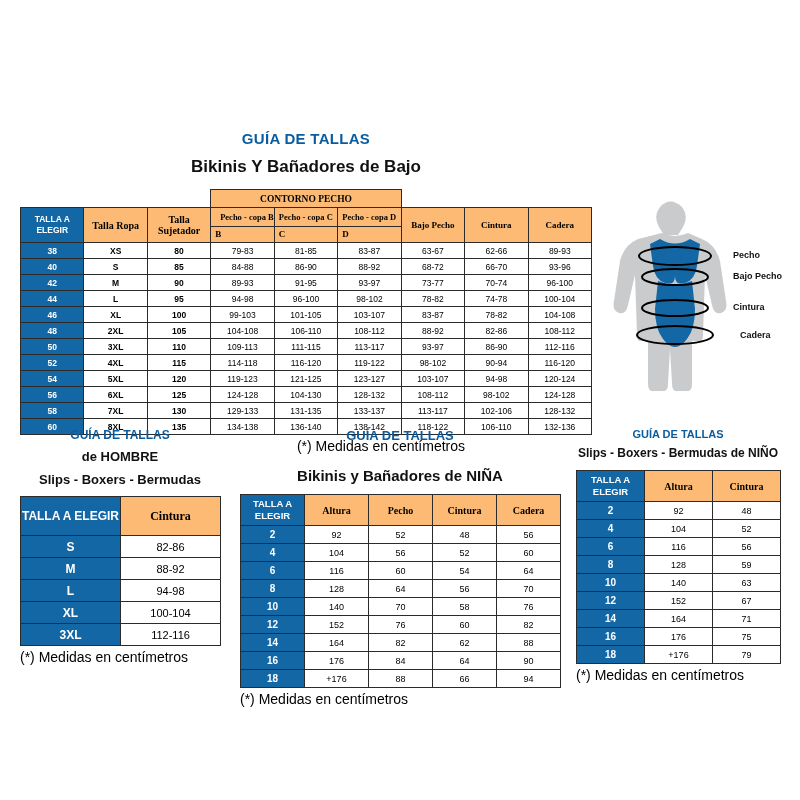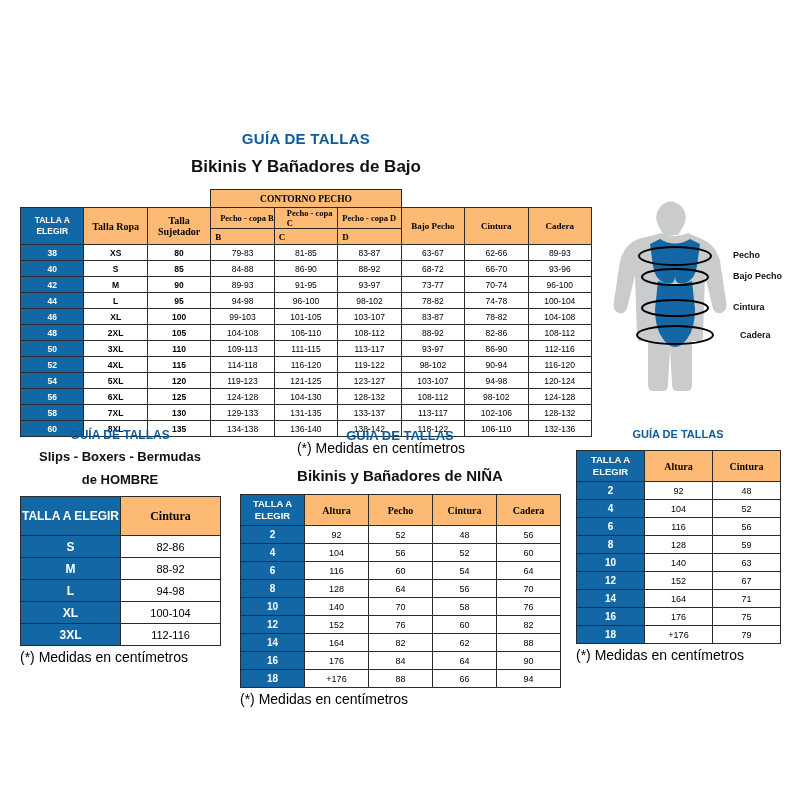--- a/index.html
+++ b/index.html
@@ -146,21 +146,21 @@
         <td class="hdr-white" colspan="3" style="height:17px;font-size:9.5px">CONTORNO PECHO</td>
         <td style="border:none;background:#fff"></td>
         <td style="border:none;background:#fff"></td>
         <td style="border:none;background:#fff"></td>
       </tr>
       <tr>
         <td class="hdr-blue" rowspan="2" style="height:34px;line-height:11px">TALLA A ELEGIR</td>
         <td class="hdr-white" rowspan="2" style="font-size:10px">Talla Ropa</td>
         <td class="hdr-white" rowspan="2" style="font-size:10px;line-height:11px">Talla Sujetador</td>
         <td class="hdr-white" style="height:17px;font-size:8.5px;text-align:right;padding-left:4px">Pecho - copa B</td>
-        <td class="hdr-white" style="height:17px;font-size:8.5px;text-align:left;padding-left:12px">Pecho - copa C</td>
+        <td class="hdr-white" style="height:17px;font-size:8.5px;text-align:left;padding-left:4px">Pecho - copa C</td>
         <td class="hdr-white" style="height:17px;font-size:8.5px;text-align:left;padding-left:4px">Pecho - copa D</td>
         <td class="hdr-white" rowspan="2" style="font-size:9px">Bajo Pecho</td>
         <td class="hdr-white" rowspan="2" style="font-size:9px">Cintura</td>
         <td class="hdr-white" rowspan="2" style="font-size:9px">Cadera</td>
       </tr>
       <tr>
         <td class="hdr-white" style="height:15px;font-size:9px;text-align:left;padding-left:4px">B</td>
         <td class="hdr-white" style="height:15px;font-size:9px;text-align:left;padding-left:4px">C</td>
         <td class="hdr-white" style="height:15px;font-size:9px;text-align:left;padding-left:4px">D</td>
       </tr>
@@ -299,22 +299,22 @@
           <td class="small">132-136</td>
         </tr>
       </tbody>
   </table>
 
   <div class="note" style="text-align:center;margin-left:150px">(*) Medidas en centímetros</div>
 </div>
 
 <div id="men-block">
   <div class="guide-title">GUÍA DE TALLAS</div>
+  <div class="sub-title">de HOMBRE</div>
   <div class="sub-title">Slips - Boxers - Bermudas</div>
-  <div class="sub-title">de HOMBRE</div>
 
   <table class="tbl" id="men-table">
     <colgroup>
         <col style="width:100px">
         <col style="width:100px">
       </colgroup>
     <tbody>
       <tr>
         <td class="hdr-blue" style="height:38px;line-height:14px;font-size:12px">TALLA A ELEGIR</td>
         <td class="hdr-white" style="height:38px;font-size:12px">Cintura</td>
@@ -431,20 +431,21 @@
           <td class="small">66</td>
           <td class="small">94</td>
         </tr>
       </tbody>
   </table>
   <div class="note">(*) Medidas en centímetros</div>
 </div>
 
 <div id="boy-block">
   <div class="guide-title">GUÍA DE TALLAS</div>
+  <div class="sub-title">Slips - Boxers - Bermudas de NIÑO</div>
 
   <table class="tbl" id="boy-table">
     <colgroup>
         <col style="width:68px">
         <col style="width:68px">
         <col style="width:68px">
       </colgroup>
     <tbody>
       <tr>
         <td class="hdr-blue" style="height:30px;line-height:12px">TALLA A ELEGIR</td>

